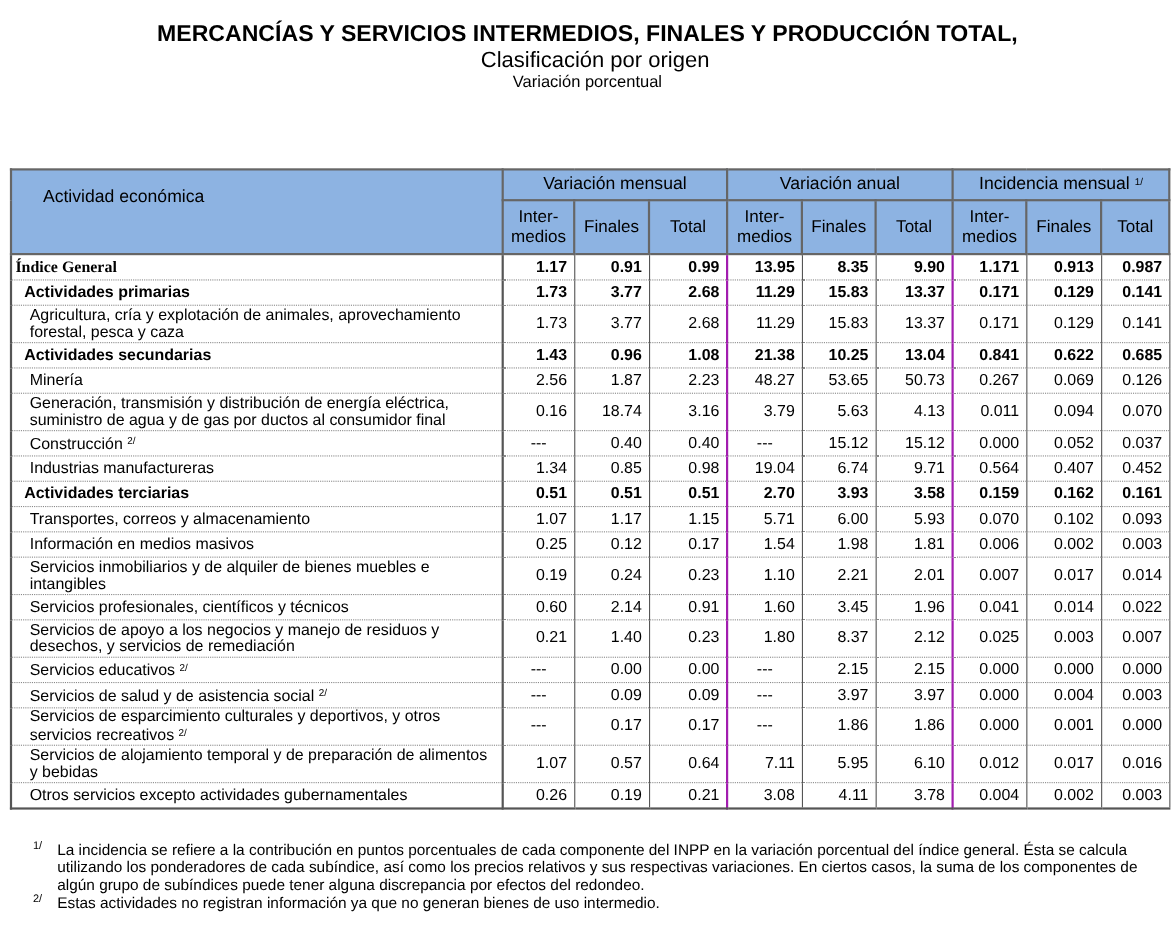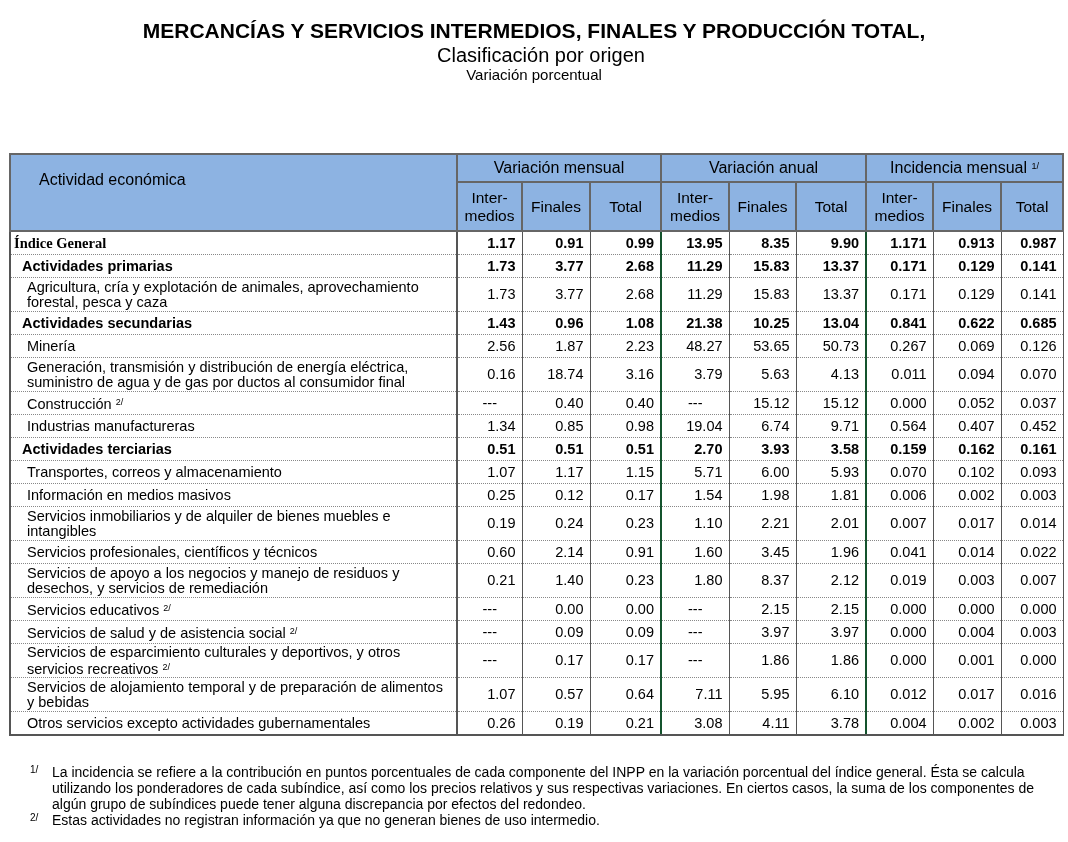--- a/index.html
+++ b/index.html
@@ -13,21 +13,21 @@
                table-layout:fixed; width:1053px; font-size:14.5px; }
   table.main th { background:#8db3e2; font-weight:normal; border:2px solid #666;
                   text-align:center; padding:0; }
   table.main th.grp { height:26px; font-size:16px; }
   table.main th.sub { height:47px; font-size:15.5px; line-height:18px; border-top:1px solid #666; border-bottom:2px solid #666; }
   table.main th.sub.inner { border-left:1px solid #666; border-right:1px solid #666; }
   table.main th.act { text-align:left; padding-left:28px; font-size:16px; vertical-align:middle; padding-bottom:26px; }
   table.main td { border-left:1px solid #555; border-right:1px solid #555;
                   border-bottom:1px dotted #888; padding:0 6px; text-align:right; line-height:15px; }
   table.main td.lbl { text-align:left; padding-left:16px; border-left:2px solid #555; border-right:2px solid #555; }
-  table.main td.gb { border-right:2px solid #14532d; }
+  table.main td.gb { border-right:2px solid #a21caf; }
   table.main tr.r1 td { height:22px; }
   table.main tr.r2 td { height:33px; }
   table.main tr.bold td { font-weight:bold; }
   table.main tr.top td.lbl { padding-left:3px;font-family:Liberation Serif, serif; }
   table.main tr.lvl1 td.lbl { padding-left:11px; }
   table.main tr.last td { border-bottom:2px solid #555; }
   table.main td.c { text-align:center; }
   sup.fn { font-size:9px; vertical-align:4px; }
   .notes { position:absolute; left:30px; top:764px; width:1030px; font-size:14px; line-height:16px; }
   .note { position:relative; padding-left:22px; }
@@ -232,21 +232,21 @@
         <td class="">0.022</td>
       </tr>
       <tr class="r2">
         <td class="lbl"><span>Servicios de apoyo a los negocios y manejo de residuos y desechos, y servicios de remediación</span></td>
         <td class="">0.21</td>
         <td class="">1.40</td>
         <td class="gb">0.23</td>
         <td class="">1.80</td>
         <td class="">8.37</td>
         <td class="gb">2.12</td>
-        <td class="">0.019</td>
+        <td class="">0.025</td>
         <td class="">0.003</td>
         <td class="">0.007</td>
       </tr>
       <tr class="r1">
         <td class="lbl"><span>Servicios educativos</span> <sup class="fn">2/</sup></td>
         <td class="c">---</td>
         <td class="">0.00</td>
         <td class="gb">0.00</td>
         <td class="c">---</td>
         <td class="">2.15</td>

